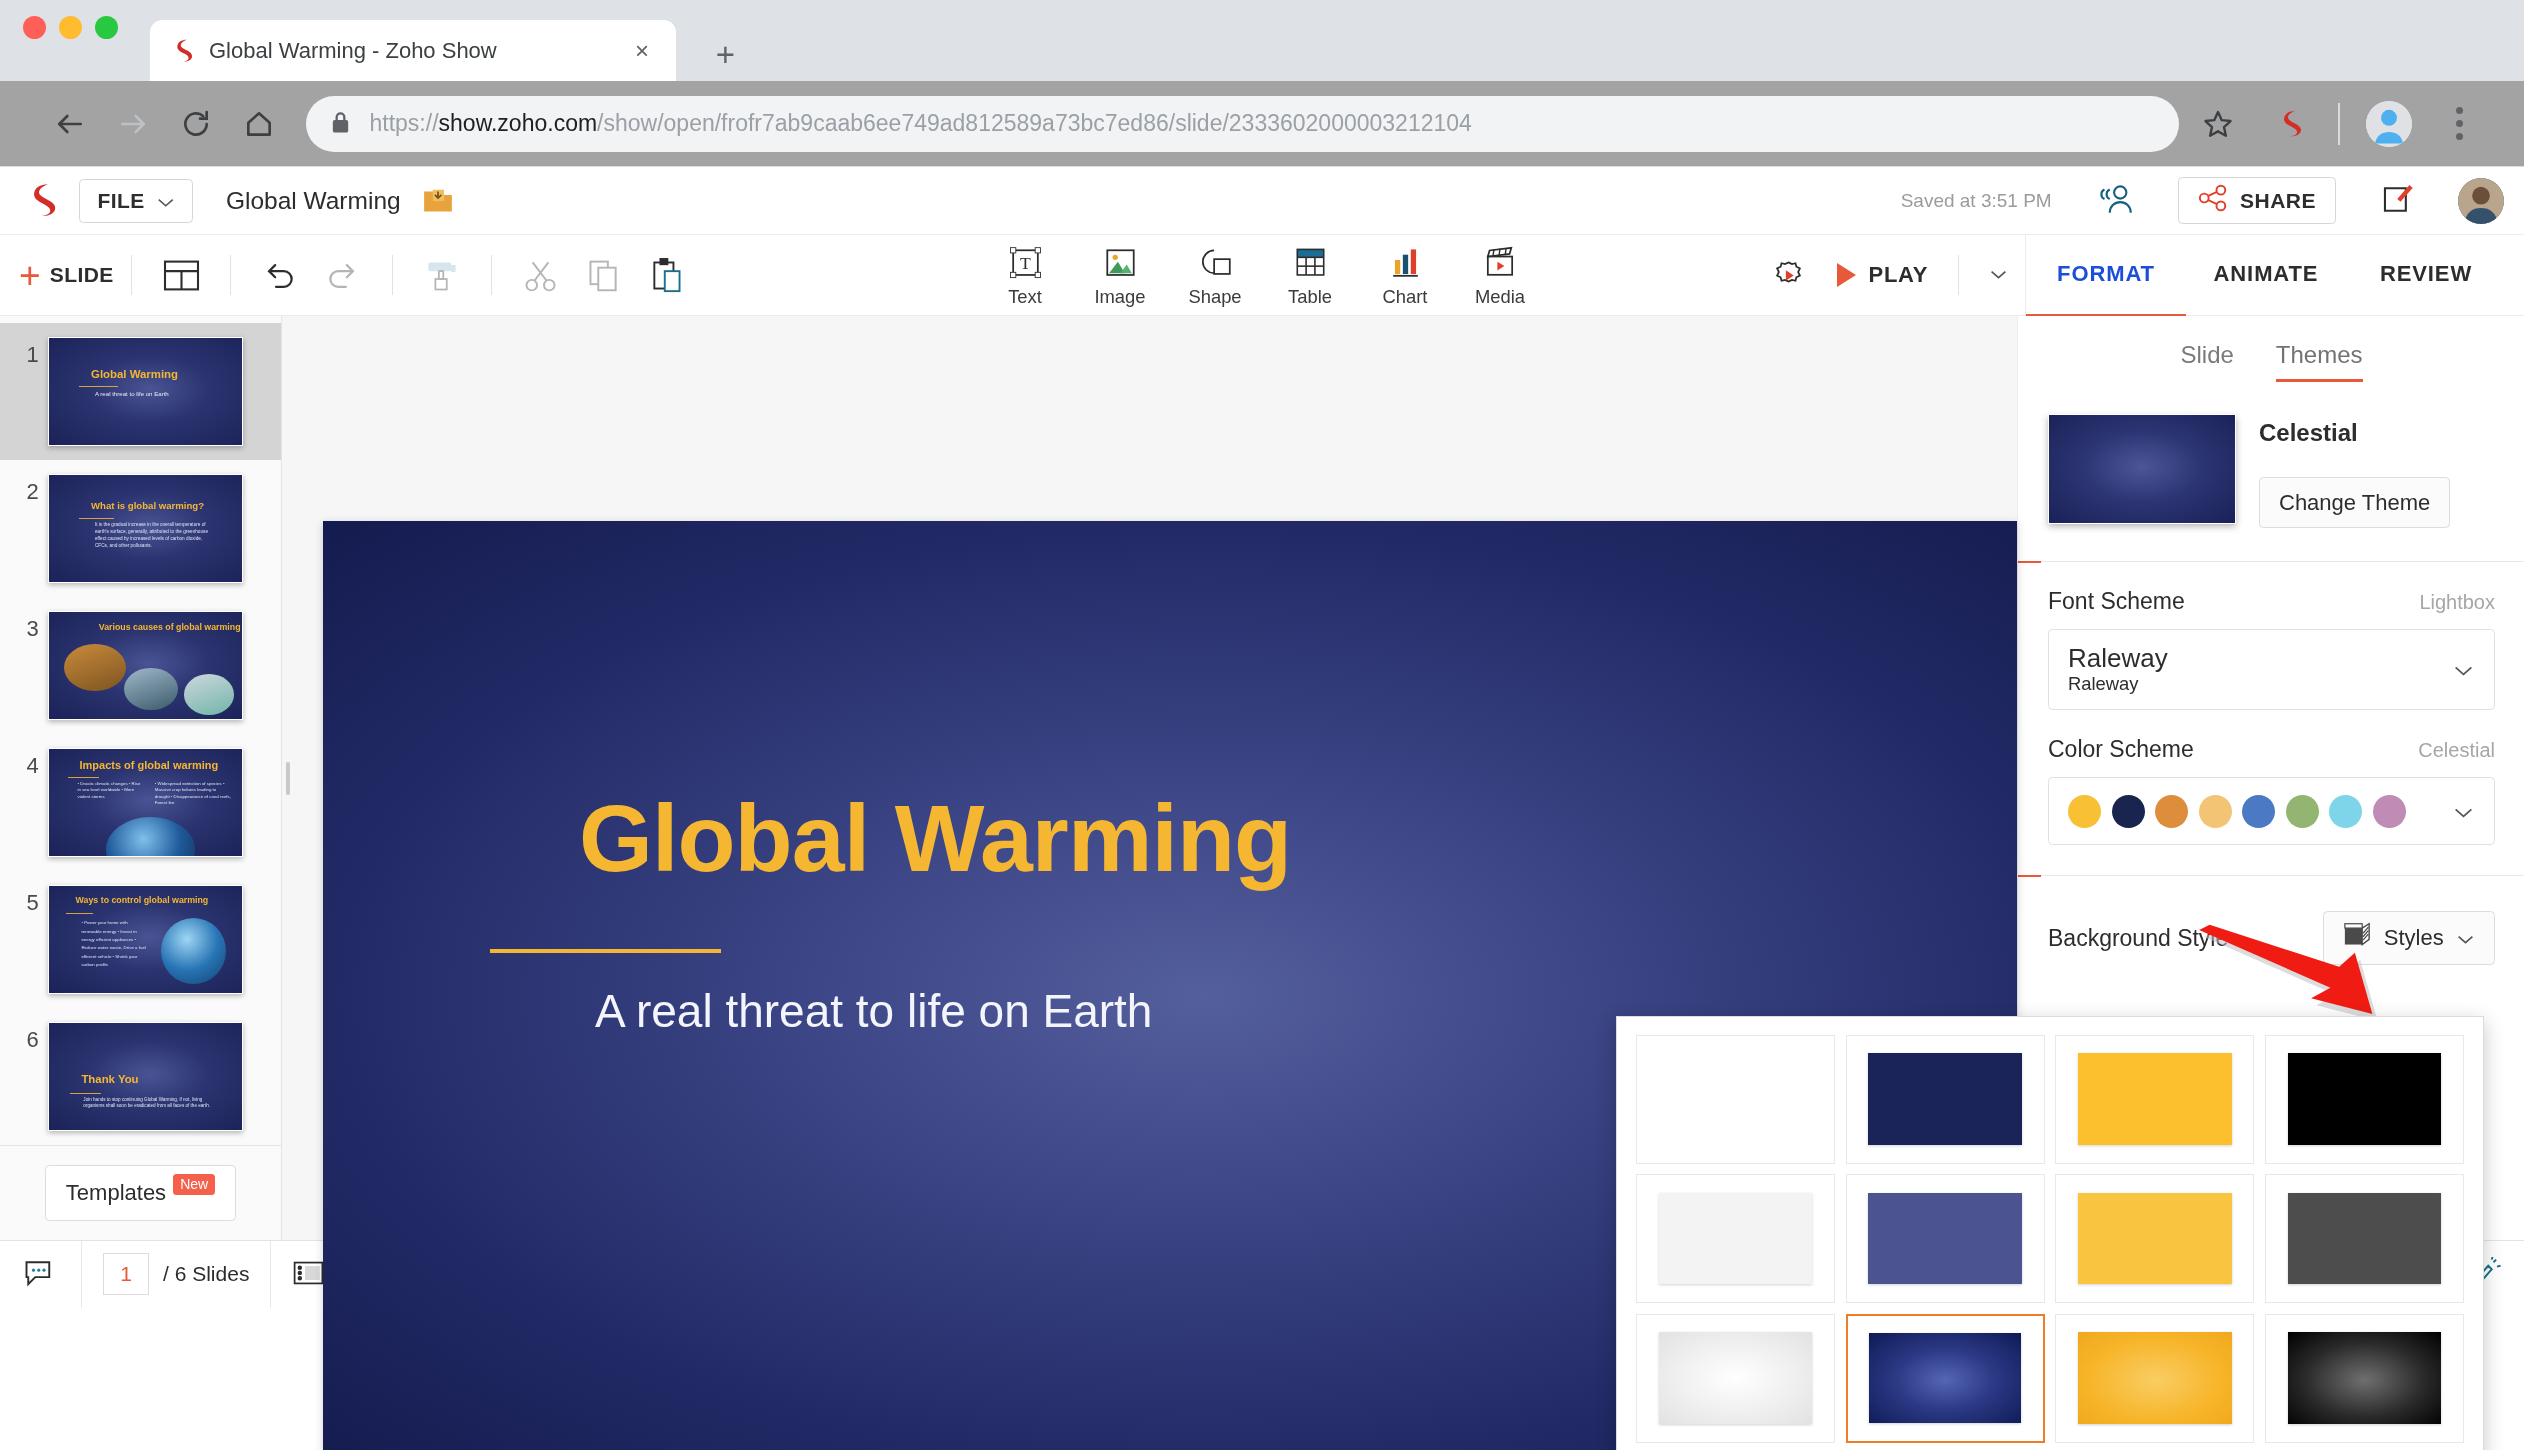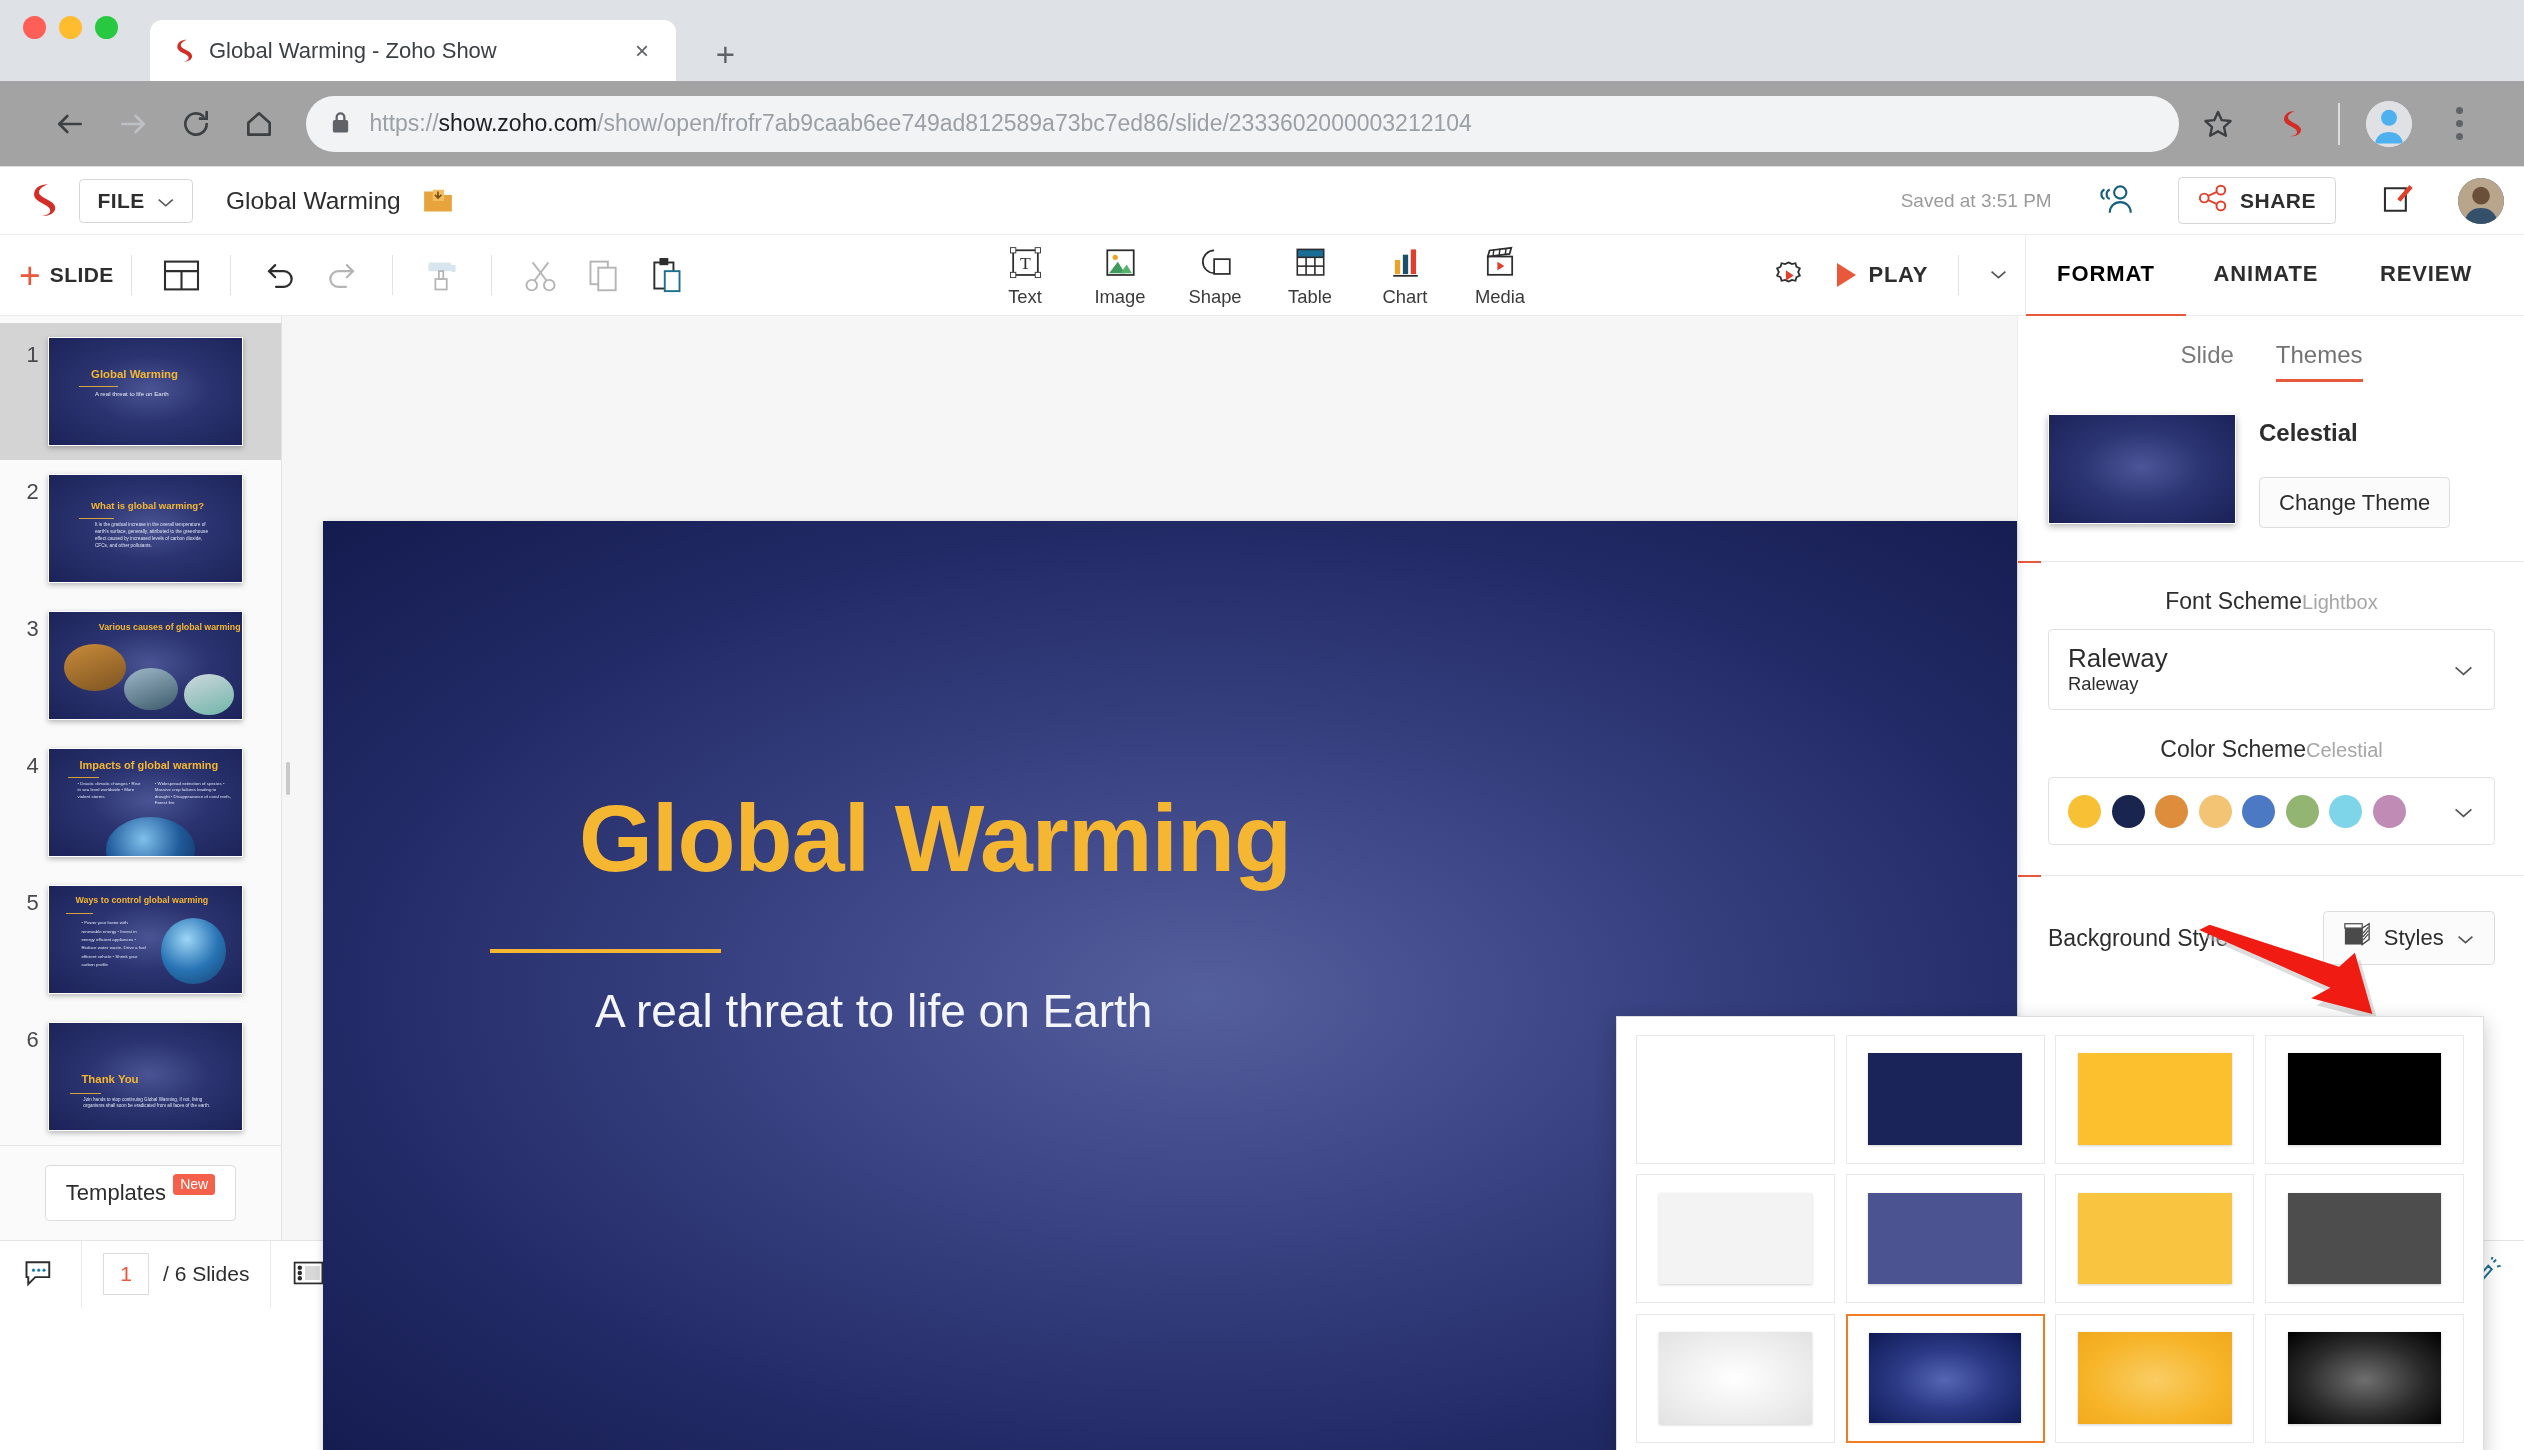--- a/index.html
+++ b/index.html
@@ -108,21 +108,21 @@
 
   .tb-right { margin-left: auto; display: flex; align-items: center; }
   .play-btn { display:flex; align-items:center; gap: 12.3px; padding: 0 17.5px; height: 81px; }
   .play-tri { width: 0; height: 0; border-left: 19px solid #e8583a;
     border-top: 12.3px solid transparent; border-bottom: 12.3px solid transparent; }
   .play-lbl { font-weight: bold; font-size: 22px; color: #2d2d2d; letter-spacing: 0.7px; }
   .ribbon-tabs { display: flex; height: 81px; border-left: 0.9px solid #ececec; }
   .rtab { width: 160px; display: flex; align-items: center; justify-content: center;
     font-weight: bold; font-size: 22px; color: #2d2d2d; letter-spacing: 0.9px;
     border-bottom: 2.6px solid transparent; }
-  .rtab.active { color: #000000; border-bottom-color: #e8583a; }
+  .rtab.active { color: #1d4ed8; border-bottom-color: #e8583a; }
 
   .app-body { flex: 1; display: flex; min-height: 0; }
 
   
   .slides-panel { width: 282px; background: #fafafa; border-right: 0.9px solid #e4e4e4;
     display: flex; flex-direction: column; flex: 0 0 282px; }
   .slides-list { flex: 1; overflow: hidden; padding-top: 7px; }
   .slide-row { display: flex; align-items: flex-start; padding: 14px 16px 14px 8.8px; gap: 8.8px; }
   .slide-row.active { background: #d4d4d4; }
   .slide-num { width: 30px; text-align: right; font-size: 22px; color: #4a4a4a; padding-top: 5.3px; }
@@ -174,21 +174,21 @@
   .theme-right { padding-top: 5.3px; }
   .theme-name { font-size: 24px; font-weight: bold; color: #2d2d2d; }
   .change-theme { margin-top: 30px; border: 0.9px solid #dcdcdc; background:#fbfbfb;
     border-radius: 4.4px; height: 51px; padding: 0 19px; display:flex; align-items:center;
     justify-content:center; font-size: 22px; color:#2d2d2d; }
 
   .rp-sep { height: 0.9px; background: #e8e8e8; margin: 0 0 0 0; position: relative; }
   .rp-sep::before { content:''; position:absolute; left:0; top:0; width: 23px; height:1.8px; background:#e8583a; }
 
   .rp-section { padding: 26px 30px 0 30px; }
-  .rp-head { display:flex; align-items:baseline; justify-content:center; margin-bottom: 14px; }
+  .rp-head { display:flex; align-items:baseline; justify-content:space-between; margin-bottom: 14px; }
   .rp-label { font-size: 23px; color: #2d2d2d; }
   .rp-value { font-size: 20px; color: #a6a6a6; }
   .rp-select { border:0.9px solid #e0e0e0; border-radius: 4.4px; height: 81px;
     display:flex; align-items:center; justify-content: space-between; padding: 0 19px; }
   .fs-main { font-size: 26px; color: #2d2d2d; line-height: 1.1; }
   .fs-sub { font-size: 18.4px; color: #2d2d2d; }
   .chev { color:#555; font-size: 23px; }
   .swatches { display:flex; gap: 10.5px; align-items:center; }
   .sw { width: 33px; height: 33px; border-radius: 50%; }
   .color-select { height: 68px; }

